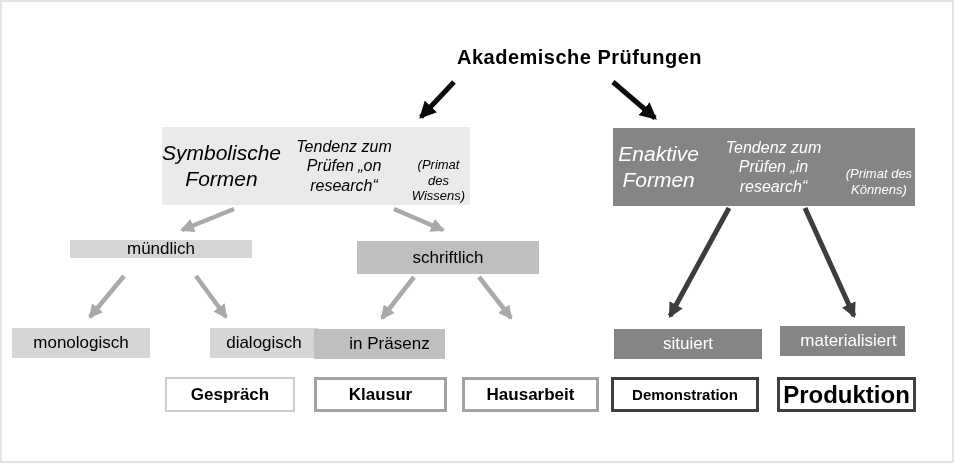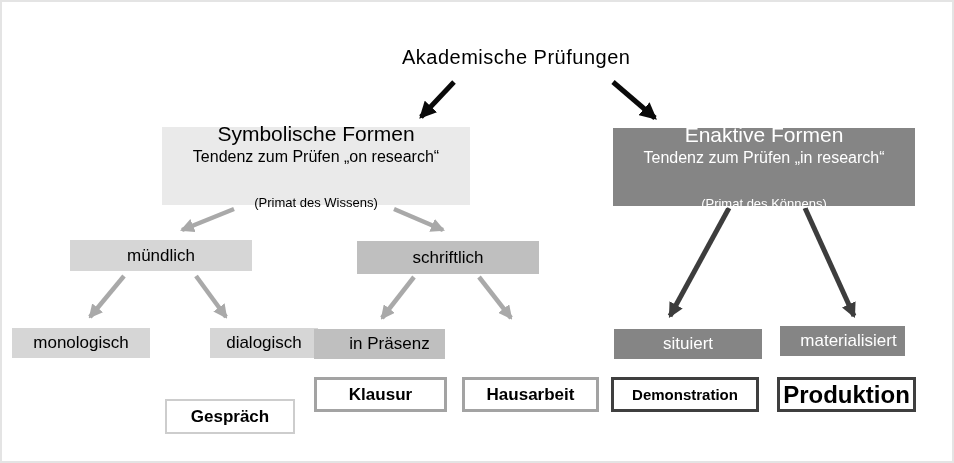--- a/index.html
+++ b/index.html
@@ -3,47 +3,47 @@
 <meta charset="utf-8">
 <style>
   html,body{margin:0;padding:0;background:#fff;}
   #canvas{
     position:relative;width:954px;height:463px;box-sizing:border-box;
     background:#fff;border:2px solid var(--frame,#e4e4e4);
     font-family:"Liberation Sans",sans-serif;color:#000;overflow:hidden;
   }
   .abs{position:absolute;box-sizing:border-box;}
   #title{
-    left:400px;top:44px;width:300px;text-align:left;
-    font-size:20px;font-weight:normal;letter-spacing:.5px;
+    left:400px;top:44px;width:300px;text-align:right;
+    font-size:20px;font-weight:bold;letter-spacing:.5px;
   }
   .node{
     display:flex;align-items:center;justify-content:center;
     text-align:center;
   }
   .l1{
-    flex-direction:column;line-height:1.22;
+    flex-direction:row;line-height:1.22;font-style:italic;
   }
   .l1 .t{font-size:21px;}
   .l1 .s{font-size:16px;}
   .l1 .p{font-size:13px;margin-top:29px;}
   #n-symbolische{left:160px;top:125px;width:308px;height:78px;background:var(--box-light1,#eaeaea);}
   #n-enaktive{left:611px;top:126px;width:302px;height:78px;background:var(--box-dark,#848484);color:var(--text-light,#fff);}
-  #n-muendlich{left:68px;top:238px;width:182px;height:31px;background:var(--box-light2,#d6d6d6);font-size:17px;}
+  #n-muendlich{left:68px;top:238px;width:182px;height:18px;background:var(--box-light2,#d6d6d6);font-size:17px;}
   #n-schriftlich{left:355px;top:239px;width:182px;height:33px;background:var(--box-mid,#bfbfbf);font-size:17px;}
   .l3{height:30px;font-size:17px;}
   #n-monologisch{left:10px;top:326px;width:138px;background:var(--box-light2,#d6d6d6);}
   #n-dialogisch{left:175px;top:326px;width:108px;background:var(--box-light2,#d6d6d6);margin-left:33px;}
   #n-praesenz{left:312px;top:327px;width:131px;background:var(--box-mid,#bfbfbf);padding-left:20px;}
   #n-absenz{left:463px;top:327px;width:130px;background:var(--box-mid,#bfbfbf);}
   #n-situiert{left:612px;top:327px;width:148px;background:var(--box-dark,#848484);color:var(--text-light,#fff);}
   #n-materialisiert{left:778px;top:324px;width:125px;background:var(--box-dark,#848484);color:var(--text-light,#fff);padding-left:12px;}
   .l4{height:35px;background:#fff;font-weight:bold;font-size:17px;}
   #n-vortrag{left:10px;top:375px;width:140px;border:2px solid var(--border-light,#cdcdcd);}
-  #n-gespraech{left:163px;top:397px;width:130px;border:2px solid var(--border-light,#cdcdcd);}
+  #n-gespraech{left:163px;top:375px;width:130px;border:2px solid var(--border-light,#cdcdcd);}
   #n-klausur{left:312px;top:375px;width:133px;border:3px solid var(--border-mid,#a3a3a3);}
   #n-hausarbeit{left:460px;top:375px;width:137px;border:3px solid var(--border-mid,#a3a3a3);}
   #n-demonstration{left:609px;top:375px;width:148px;border:3px solid var(--border-dark,#3f3f3f);font-size:15px;}
   #n-produktion{left:775px;top:375px;width:139px;border:3px solid var(--border-dark,#3f3f3f);font-size:24px;}
   #arrows{left:0;top:0;width:954px;height:463px;pointer-events:none;}
   .arrow-black{stroke:var(--arrow-black,#0a0a0a);stroke-width:5;}
   .arrow-gray{stroke:var(--arrow-gray,#a9a9a9);stroke-width:4.5;}
   .arrow-dark{stroke:var(--arrow-dark,#3d3d3d);stroke-width:5;}
   #mh-black path{fill:var(--arrow-black,#0a0a0a);}
   #mh-gray path{fill:var(--arrow-gray,#a9a9a9);}

